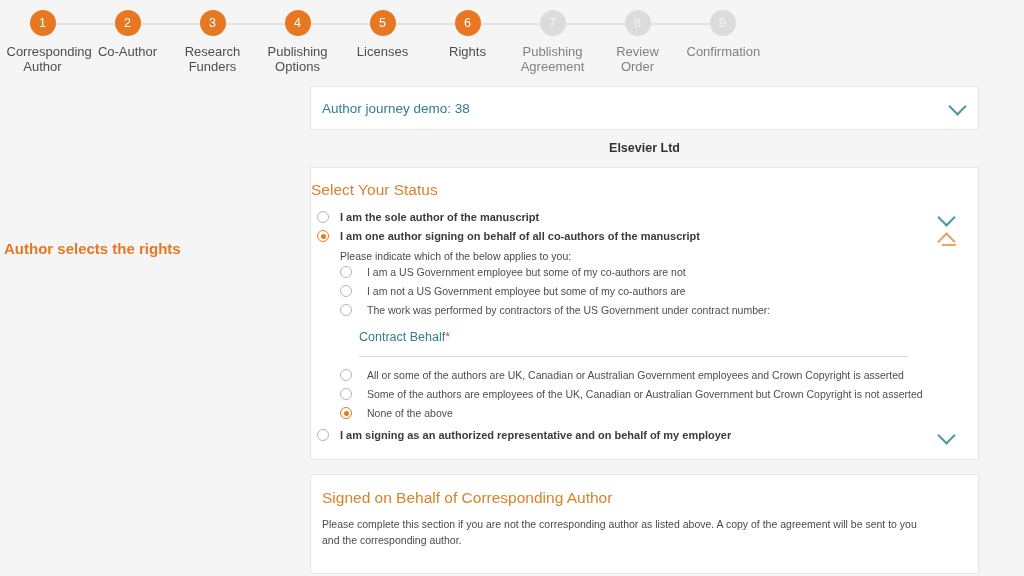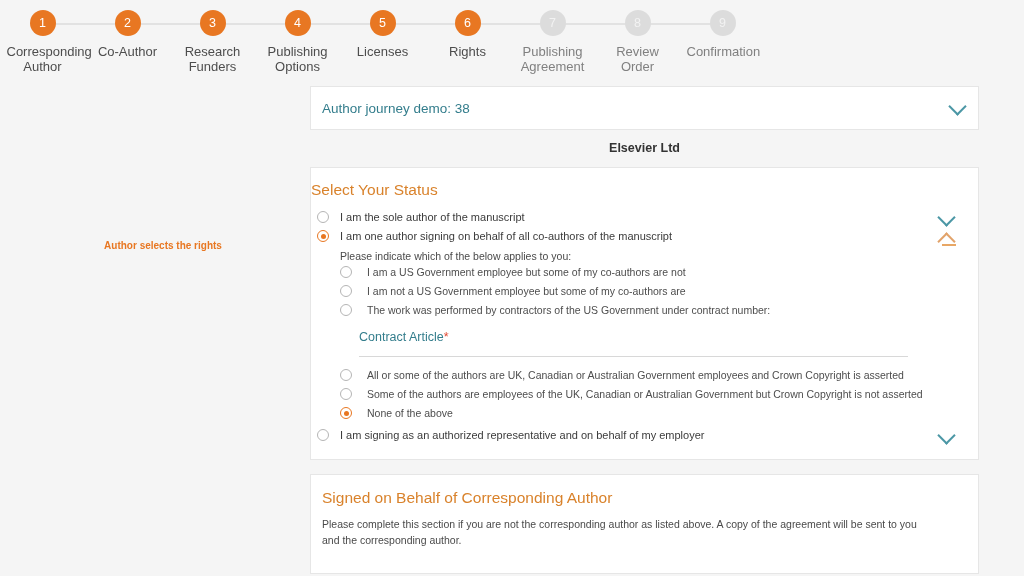--- a/index.html
+++ b/index.html
@@ -64,25 +64,24 @@
     color: #4d4d4d;
     text-align: center;
     max-width: 72px;
     white-space: pre-line;
   }
   .step.inactive .step-label { color: #808080; }
 
   
   #annotation {
     position: absolute;
-    left: 18px; top: 240px;
+    left: 4px; top: 240px;
     width: 290px;
-    text-align: center;
     color: #e87722;
-    font-size: 10px;
+    font-size: 15px;
     font-weight: bold;
     font-family: "Liberation Sans", sans-serif;
   }
 
   
   #content {
     position: absolute;
     left: 310px; top: 86px;
     width: 669px;
   }
@@ -167,21 +166,21 @@
     left: 2.5px; top: 2.5px;
     width: 5px; height: 5px;
     border-radius: 50%;
     background: #e87722;
   }
   .opt-label {
     font-size: 11px;
     line-height: 15px;
     color: #3b3b3b;
   }
-  .opt-label.bold { font-weight: normal; }
+  .opt-label.bold { font-weight: bold; }
 
   .level1 { margin-left: 6px; }
   .level1 .opt-label { margin-left: 11px; }
 
   .sub-intro {
     font-size: 10.5px;
     color: #4a4a4a;
     margin: 4px 0 1px 29px;
   }
   .level2 { margin-left: 29px; }
@@ -330,21 +329,21 @@
     <div class="opt-row level2">
       <span class="radio"></span>
       <span class="opt-label">I am not a US Government employee but some of my co-authors are</span>
     </div>
     <div class="opt-row level2">
       <span class="radio"></span>
       <span class="opt-label">The work was performed by contractors of the US Government under contract number:</span>
     </div>
 
     <div id="contract-field">
-      <div id="contract-label"><span>Contract Article</span><span id="contract-star">*</span></div>
+      <div id="contract-label"><span>Contract Behalf</span><span id="contract-star">*</span></div>
       <input id="contract-input" type="text" value="" style="">
     </div>
 
     <div class="opt-row level2">
       <span class="radio"></span>
       <span class="opt-label">All or some of the authors are UK, Canadian or Australian Government employees and Crown Copyright is asserted</span>
     </div>
     <div class="opt-row level2">
       <span class="radio"></span>
       <span class="opt-label">Some of the authors are employees of the UK, Canadian or Australian Government but Crown Copyright is not asserted</span>

